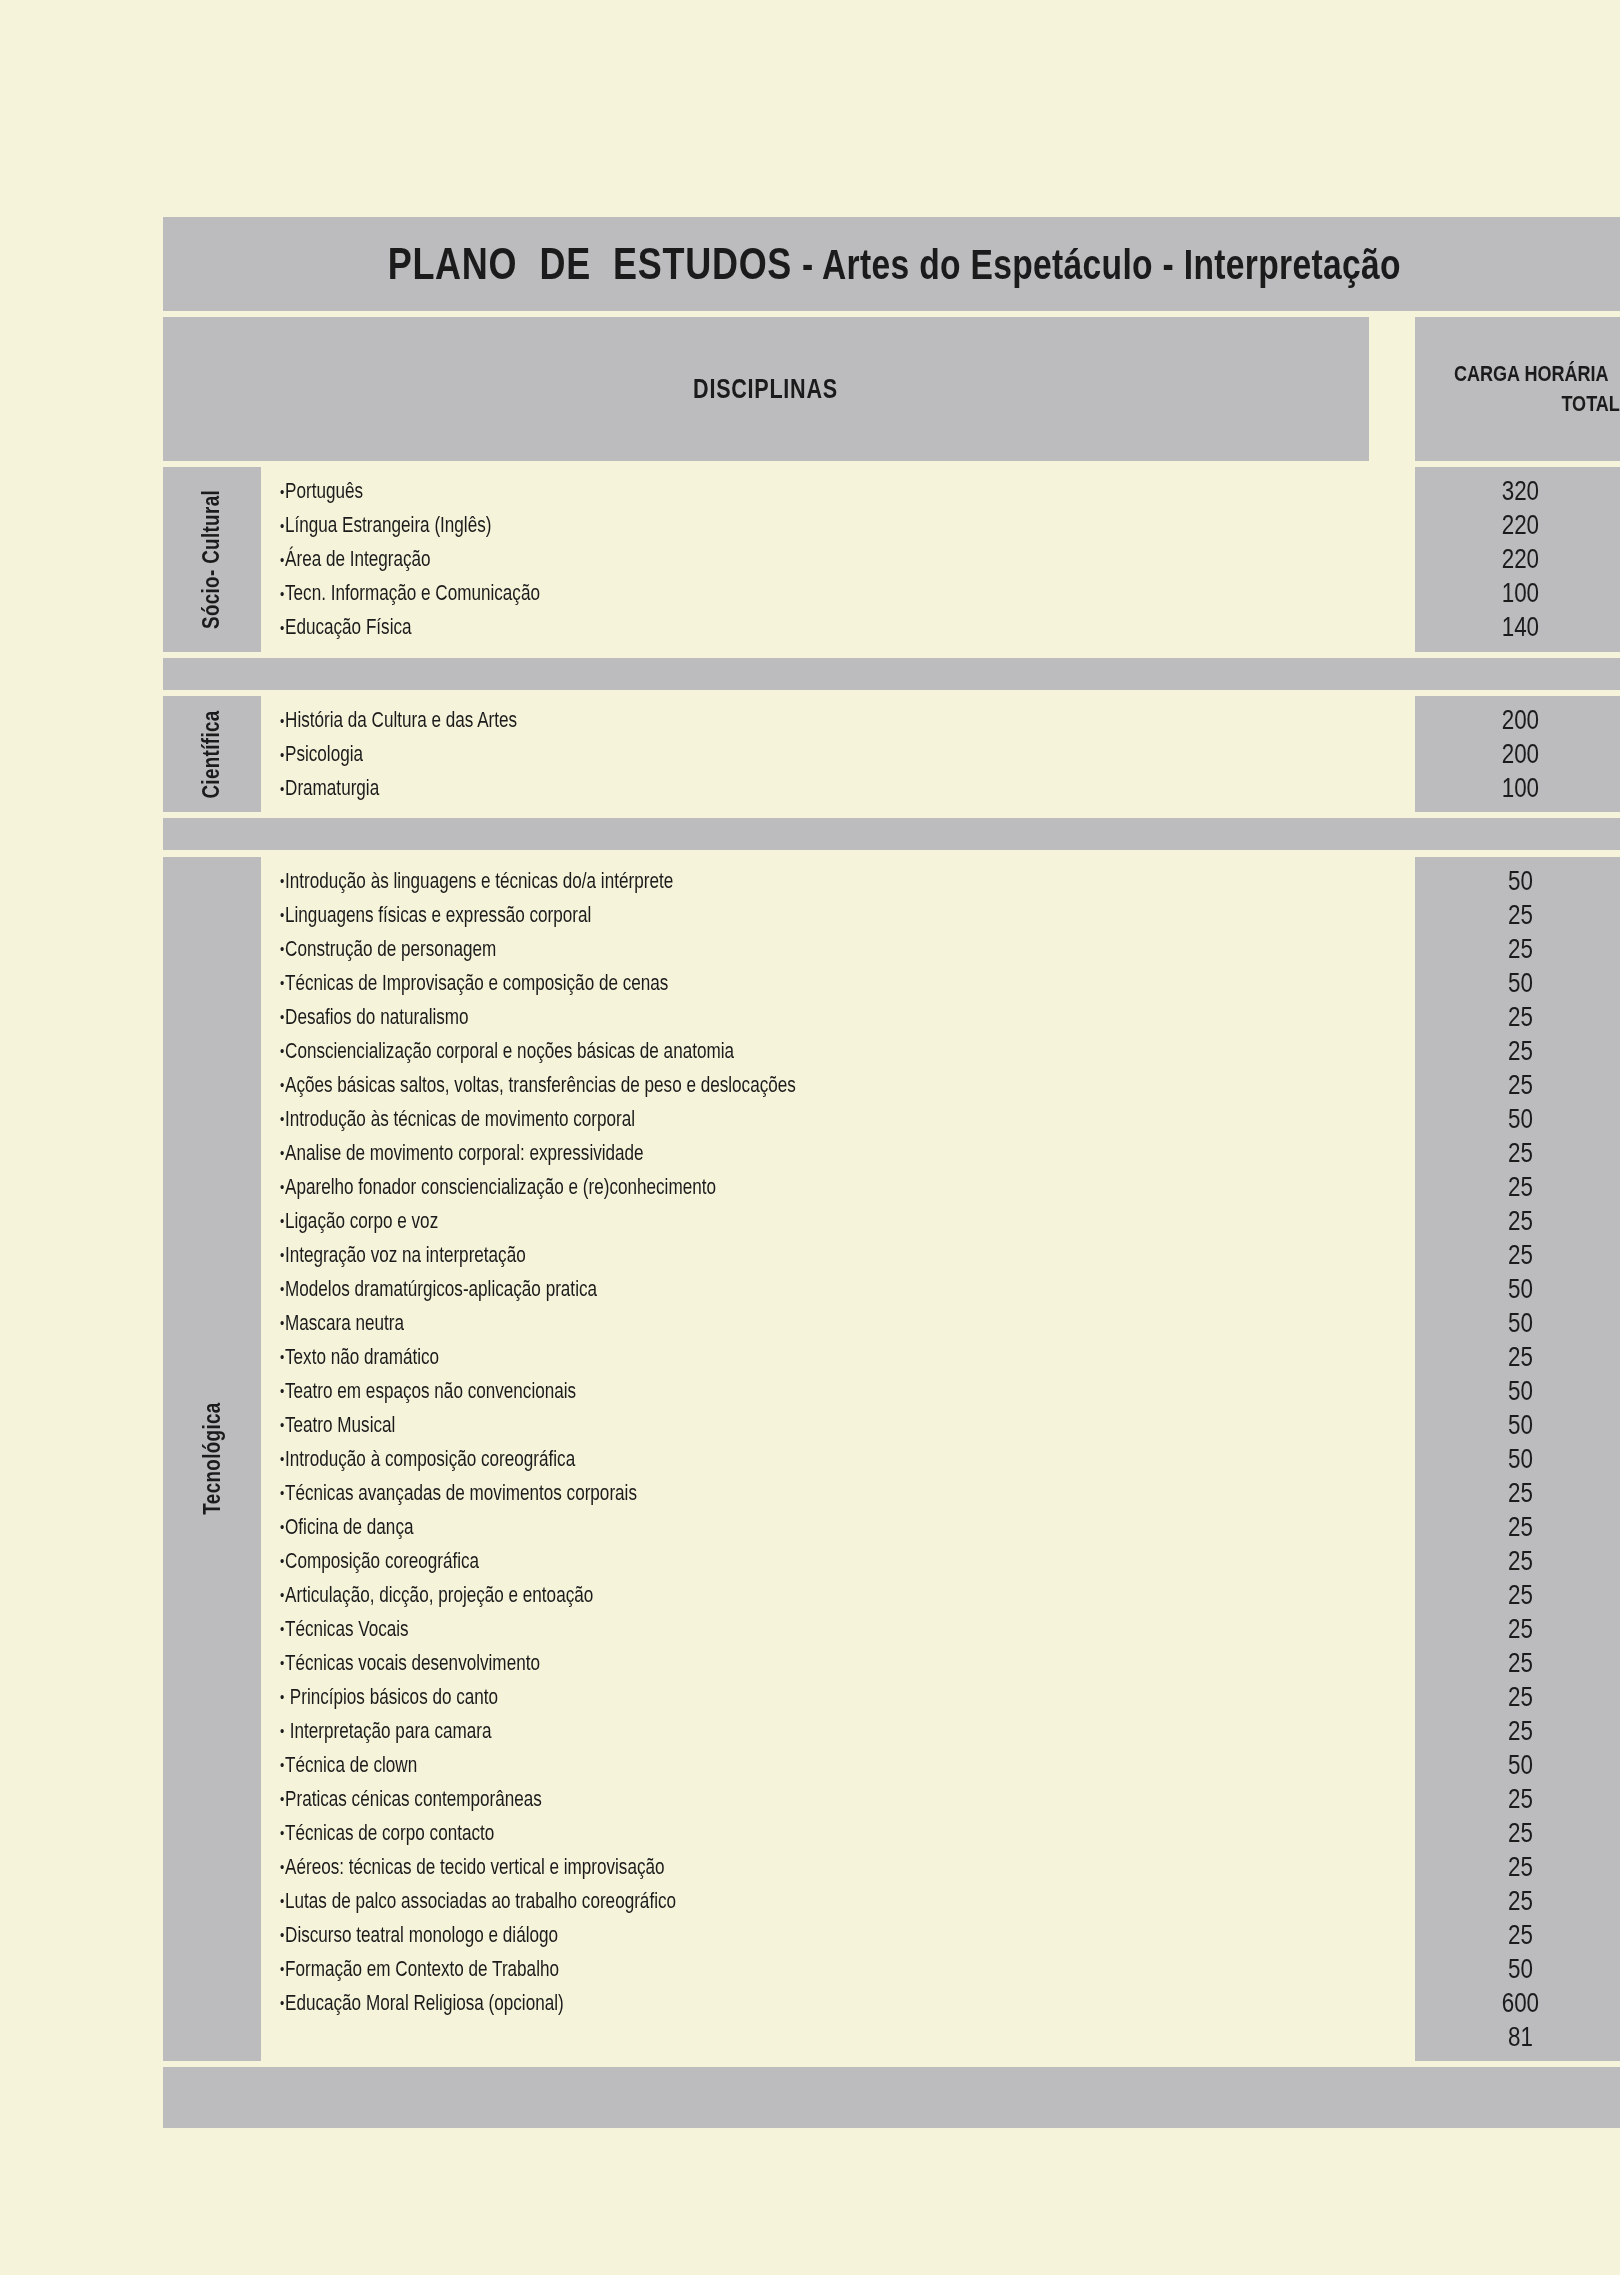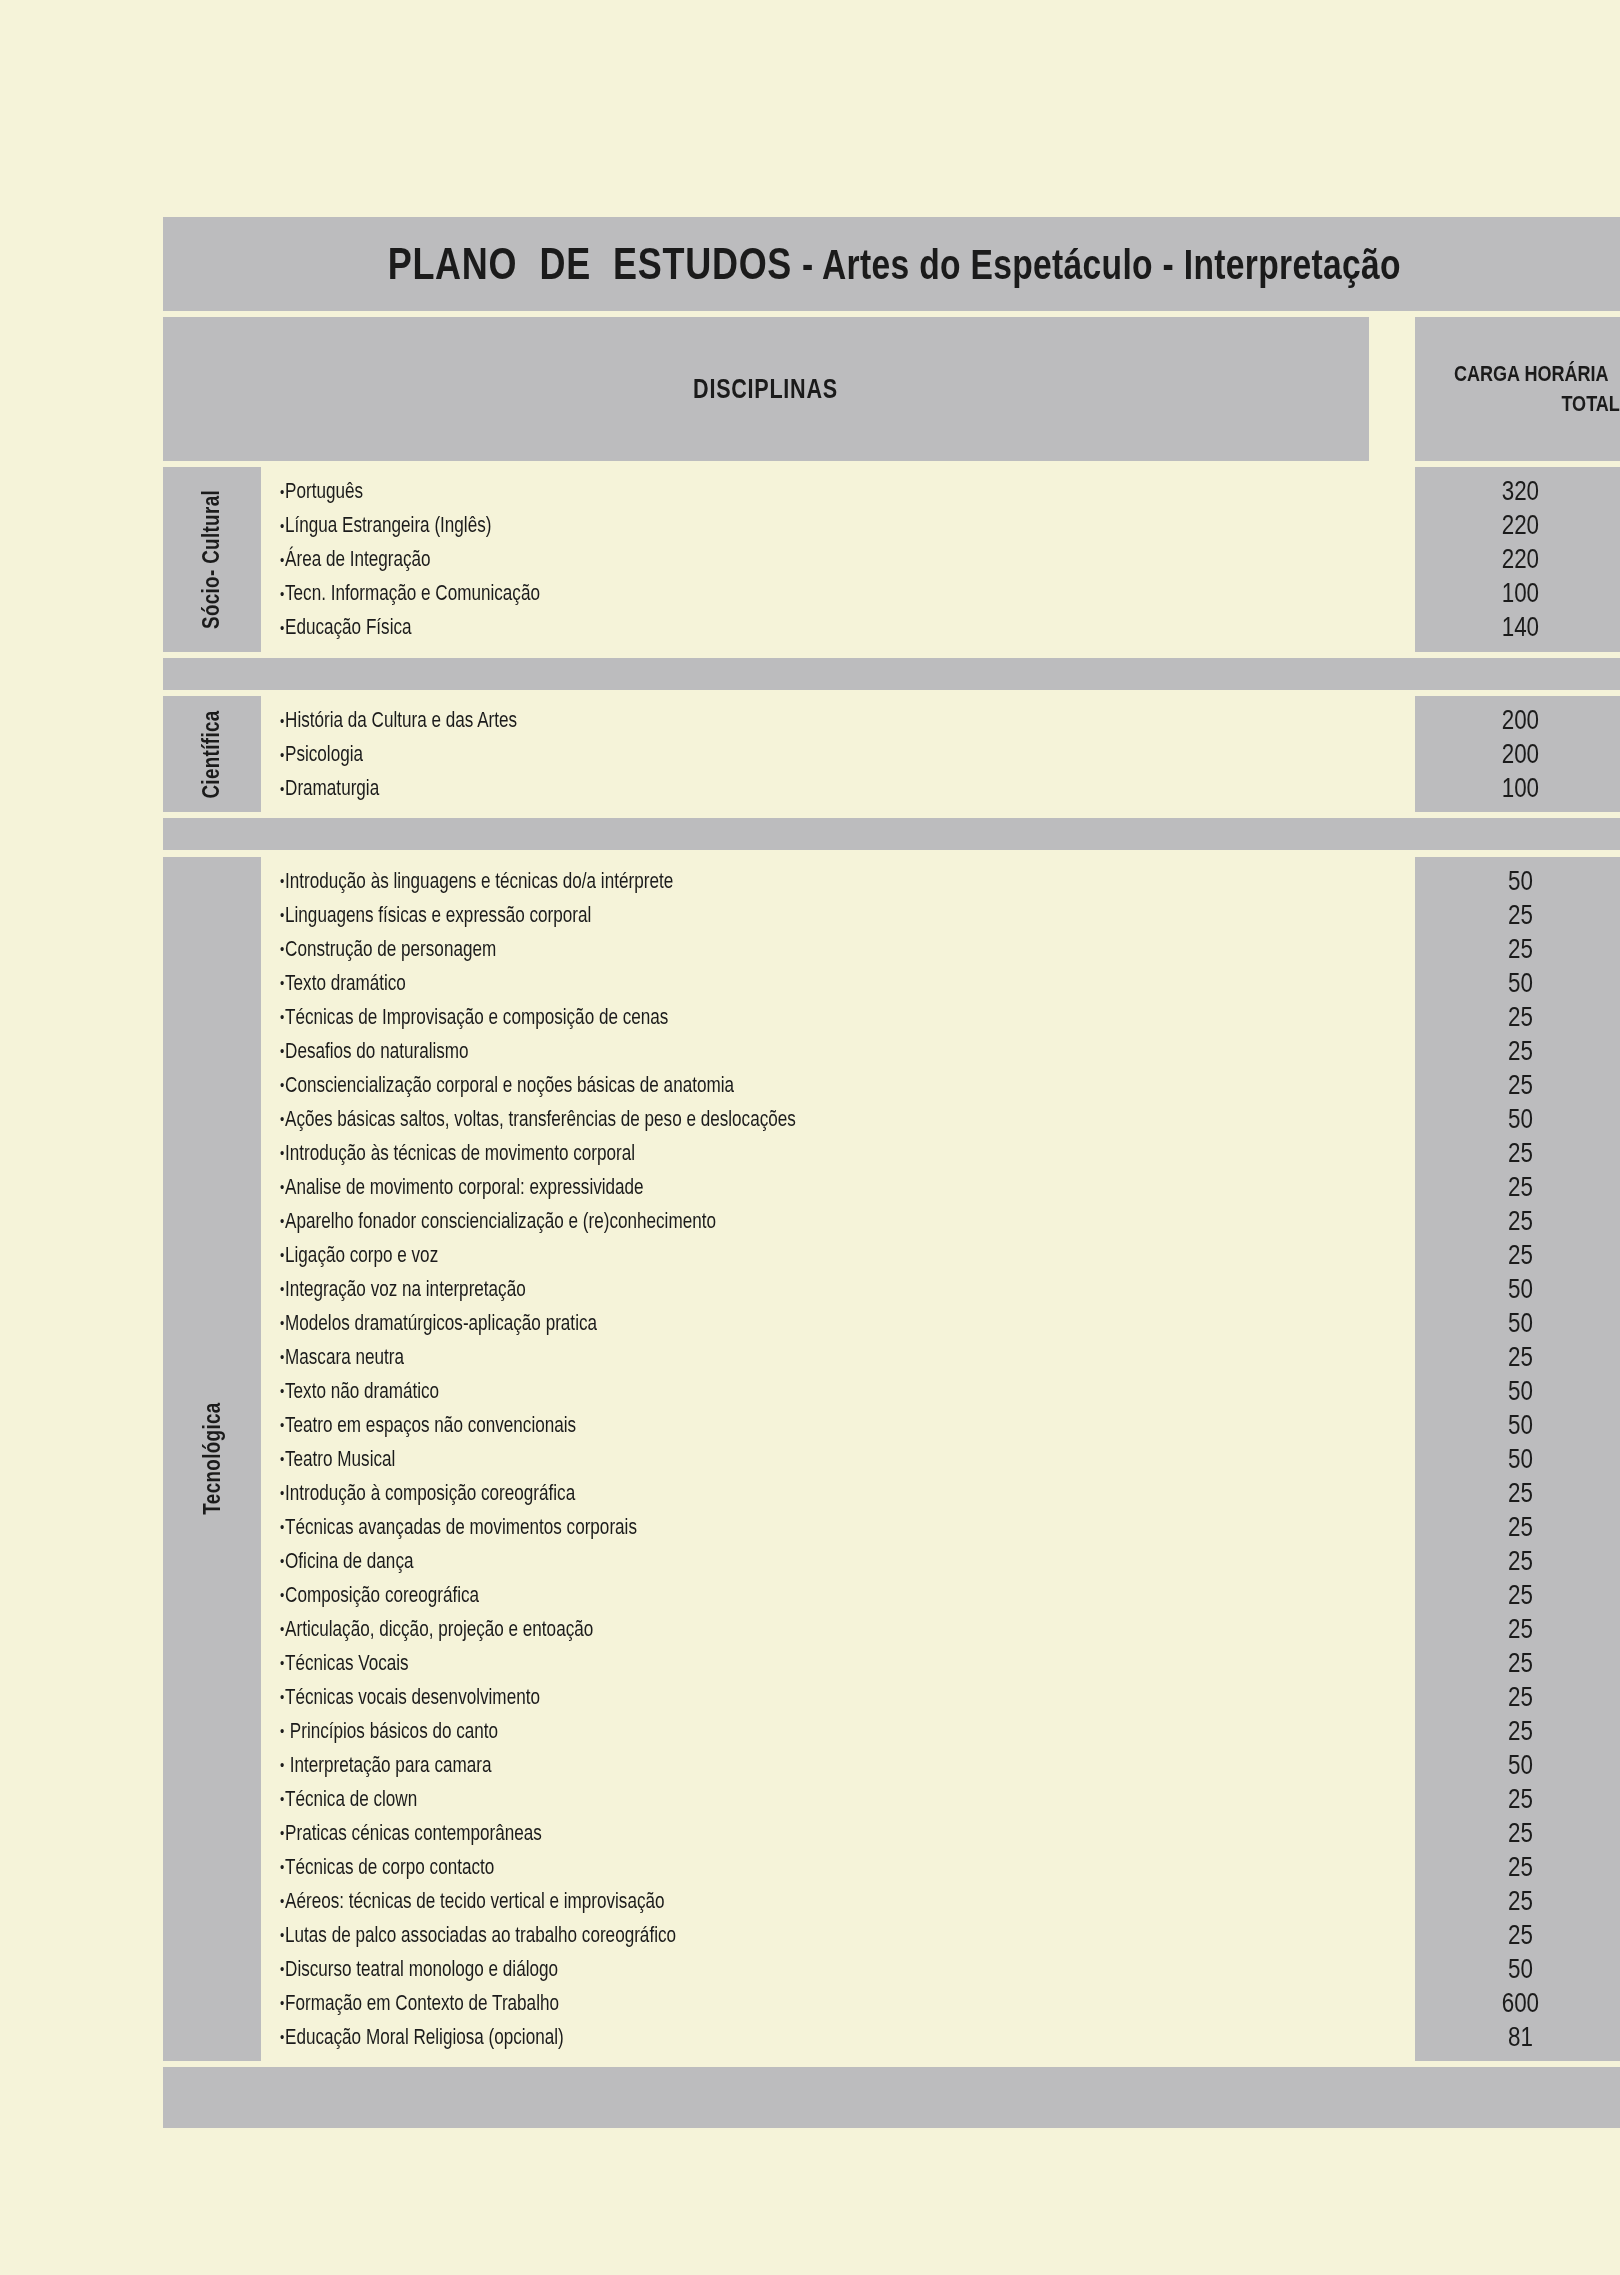--- a/index.html
+++ b/index.html
@@ -110,21 +110,20 @@
       </div>
       <div class="separator cellbg"></div>
       <div class="section-row">
         <div class="label-cell cellbg">
           <span class="v-text">Tecnológica</span>
         </div>
         <div class="content-cell">
           <div class="item"><span class="item-inner"><span class="bullet">•</span><span class="item-name">Introdução às linguagens e técnicas do/a intérprete</span></span></div>
           <div class="item"><span class="item-inner"><span class="bullet">•</span><span class="item-name">Linguagens físicas e expressão corporal</span></span></div>
           <div class="item"><span class="item-inner"><span class="bullet">•</span><span class="item-name">Construção de personagem</span></span></div>
-          <div class="item"><span class="item-inner"><span class="bullet">•</span><span class="item-name">Texto dramático</span></span></div>
           <div class="item"><span class="item-inner"><span class="bullet">•</span><span class="item-name">Técnicas de Improvisação e composição de cenas</span></span></div>
           <div class="item"><span class="item-inner"><span class="bullet">•</span><span class="item-name">Desafios do naturalismo</span></span></div>
           <div class="item"><span class="item-inner"><span class="bullet">•</span><span class="item-name">Consciencialização corporal e noções básicas de anatomia</span></span></div>
           <div class="item"><span class="item-inner"><span class="bullet">•</span><span class="item-name">Ações básicas saltos, voltas, transferências de peso e deslocações</span></span></div>
           <div class="item"><span class="item-inner"><span class="bullet">•</span><span class="item-name">Introdução às técnicas de movimento corporal</span></span></div>
           <div class="item"><span class="item-inner"><span class="bullet">•</span><span class="item-name">Analise de movimento corporal: expressividade</span></span></div>
           <div class="item"><span class="item-inner"><span class="bullet">•</span><span class="item-name">Aparelho fonador consciencialização e (re)conhecimento</span></span></div>
           <div class="item"><span class="item-inner"><span class="bullet">•</span><span class="item-name">Ligação corpo e voz</span></span></div>
           <div class="item"><span class="item-inner"><span class="bullet">•</span><span class="item-name">Integração voz na interpretação</span></span></div>
           <div class="item"><span class="item-inner"><span class="bullet">•</span><span class="item-name">Modelos dramatúrgicos-aplicação pratica</span></span></div>

